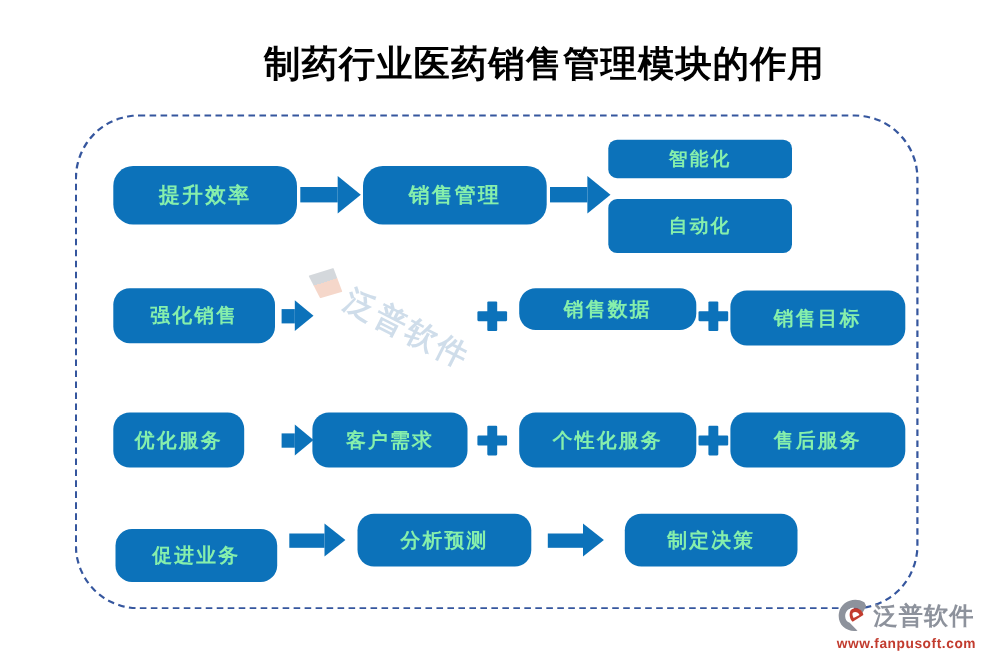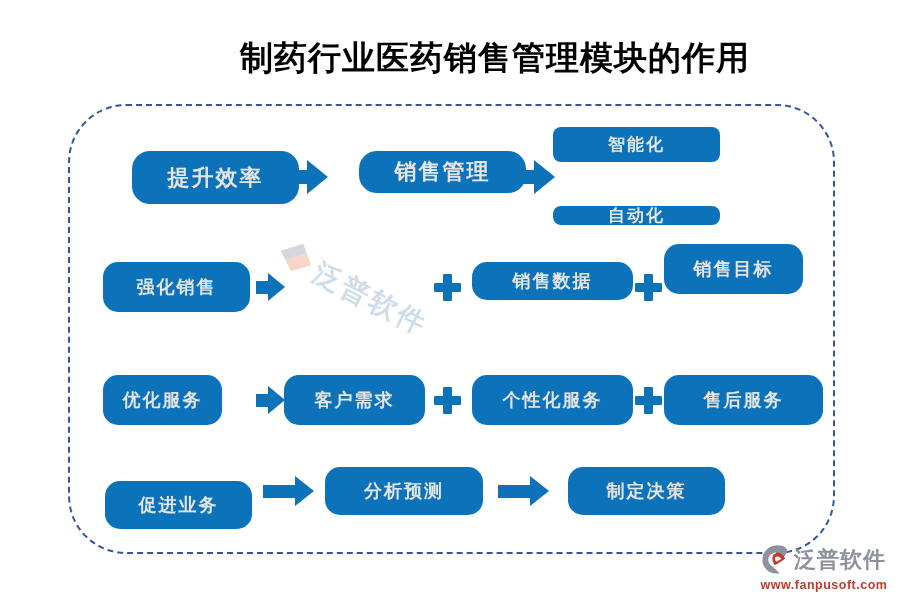--- a/index.html
+++ b/index.html
@@ -14,26 +14,26 @@
   .title{
     position:absolute;left:0;top:36px;width:900px;text-align:center;
     font-family:"Liberation Serif","DejaVu Serif",serif;
     font-size:33px;font-weight:bold;color:#000;letter-spacing:1px;padding-left:45px;
   }
   .frame{
     position:absolute;left:68px;top:104px;width:763px;height:446px;
     border:2px dashed var(--dash);border-radius:58px;
   }
   .node{
-    position:absolute;background:var(--blue);color:#e5e5e5;
+    position:absolute;background:var(--blue);color:#86efac;
     display:flex;align-items:center;justify-content:center;
     font-weight:bold;font-size:18px;letter-spacing:2px;
     border-radius:15px;box-sizing:border-box;
   }
-  .node.lg{border-radius:18px;font-size:22px;margin-left:29px;}
+  .node.lg{border-radius:18px;font-size:19px;}
   .node.sm{border-radius:8px;font-size:17px;}
   
   .arrow{position:absolute;display:flex;align-items:center;}
   .arrow .shaft{background:var(--blue);}
   .arrow .head{width:0;height:0;border-style:solid;border-color:transparent;}
   .arrow.lg .shaft{width:34px;height:14px;}
   .arrow.lg .head{border-width:17px 0 17px 21px;border-left-color:var(--blue);}
   .arrow.md .shaft{width:32px;height:13px;}
   .arrow.md .head{border-width:15px 0 15px 19px;border-left-color:var(--blue);}
   .arrow.sm .shaft{width:12px;height:13px;}
@@ -74,37 +74,37 @@
   <div class="watermark">
     <span class="wm-diamond"></span>
     <span class="wm-text">泛普软件</span>
   </div>
 
   <div class="node lg" style="left:103px;top:151px;width:167px;height:53px">提升效率</div>
   <div class="arrow lg" style="left:273px;top:160px">
     <span class="shaft"></span>
       <span class="head"></span>
   </div>
-  <div class="node lg" style="left:330px;top:151px;width:167px;height:42px">销售管理</div>
+  <div class="node lg" style="left:330px;top:151px;width:167px;height:53px">销售管理</div>
   <div class="arrow lg" style="left:500px;top:160px">
     <span class="shaft"></span>
       <span class="head"></span>
   </div>
   <div class="node sm" style="left:553px;top:127px;width:167px;height:35px">智能化</div>
-  <div class="node sm" style="left:553px;top:206px;width:167px;height:19px">自动化</div>
+  <div class="node sm" style="left:553px;top:181px;width:167px;height:49px">自动化</div>
 
   <div class="node" style="left:103px;top:262px;width:147px;height:50px">强化销售</div>
   <div class="arrow sm" style="left:256px;top:273px">
     <span class="shaft"></span>
       <span class="head"></span>
   </div>
   <div class="plus" style="left:434px;top:274px"></div>
   <div class="node" style="left:472px;top:262px;width:161px;height:38px">销售数据</div>
   <div class="plus" style="left:635px;top:274px"></div>
-  <div class="node" style="left:664px;top:244px;width:139px;height:50px">销售目标</div>
+  <div class="node" style="left:664px;top:264px;width:159px;height:50px">销售目标</div>
 
   <div class="node" style="left:103px;top:375px;width:119px;height:50px">优化服务</div>
   <div class="arrow sm" style="left:256px;top:386px">
     <span class="shaft"></span>
       <span class="head"></span>
   </div>
   <div class="node" style="left:284px;top:375px;width:141px;height:50px">客户需求</div>
   <div class="plus" style="left:434px;top:387px"></div>
   <div class="node" style="left:472px;top:375px;width:161px;height:50px">个性化服务</div>
   <div class="plus" style="left:635px;top:387px"></div>

